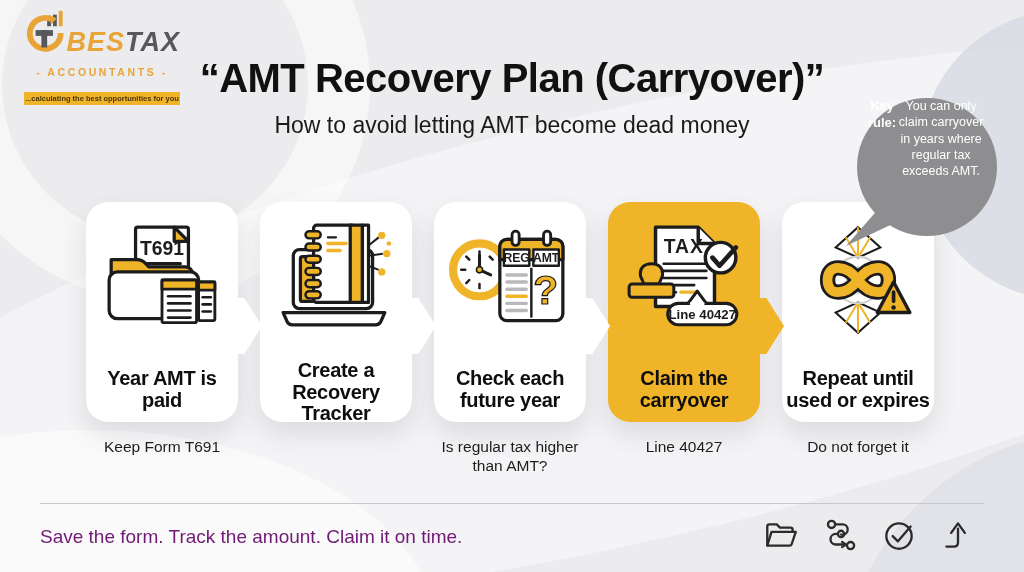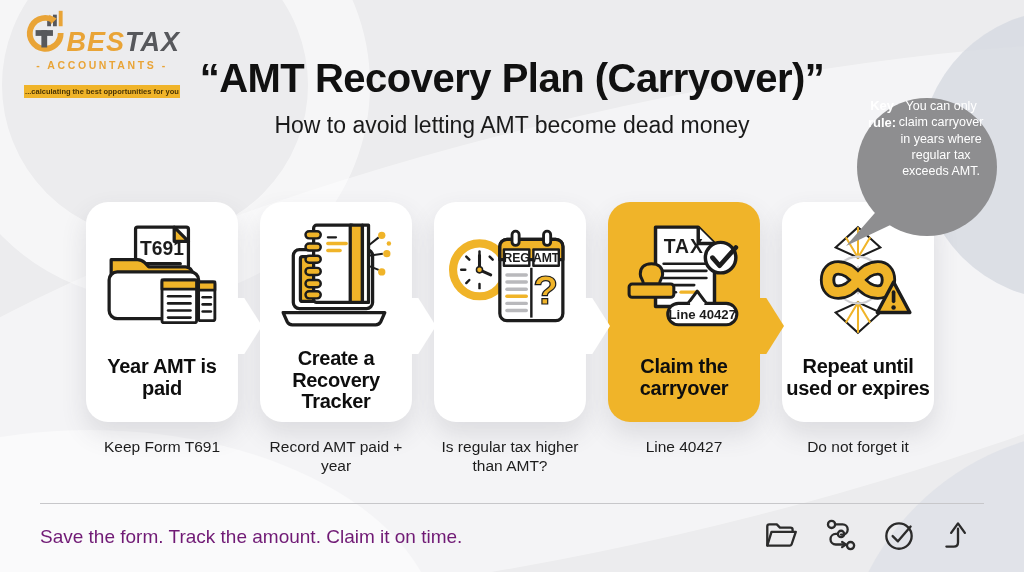--- a/index.html
+++ b/index.html
@@ -34,21 +34,21 @@
   }
 
   
   .logo { position:absolute; left:24px; top:10px; width:156px; z-index:4; }
   .logo-row { display:flex; align-items:flex-end; }
   .brand-text { font-weight:bold; font-size:27px; letter-spacing:1px; line-height:1;font-style:italic; }
   .brand-bes { color:#e9a437; }
   .brand-tax { color:#57585c; }
   .logo-accountants {
     color:#e9a437; font-size:10.5px; font-weight:bold; letter-spacing:2.6px;
-    text-align:center; margin-top:3px; white-space:nowrap;
+    text-align:center; margin-top:10px; white-space:nowrap;
   }
   .logo-banner {
     margin-top:14px; background:#f0b429; color:#4a3505;
     font-size:7.5px; font-weight:bold; text-align:center; padding:2px 0 2px;
     white-space:nowrap;
   }
 
   
   .main-title {
     position:absolute; top:56px; left:0; right:0; z-index:3;
@@ -78,21 +78,21 @@
   .cards { position:absolute; left:86px; top:202px; display:flex; gap:22px; z-index:2; }
   .step { width:152px; display:flex; flex-direction:column; align-items:center; }
   .card {
     position:relative; width:152px; height:220px; background:#fff; border-radius:22px;
     box-shadow:0 12px 26px rgba(70,70,85,.14);
     display:flex; flex-direction:column; align-items:center; padding:12px 1px 10px;
   }
   .card.highlight { background:#f0b429; }
   .icon-wrap { height:124px; display:flex; align-items:center; justify-content:center; margin-top:4px; }
   .step-title {
-    margin-top:14px; text-align:center; font-size:20px; font-weight:bold;
+    margin-top:26px; text-align:center; font-size:20px; font-weight:bold;
     line-height:1.08; letter-spacing:-.3px; color:#0e0e0e;
   }
   .connector {
     position:absolute; right:-24px; top:96px; width:26px; height:56px;
     background:#fff; z-index:3;
     clip-path:polygon(0 0, 32% 0, 100% 50%, 32% 100%, 0 100%);
     filter:drop-shadow(2px 2px 2px rgba(0,0,0,.08));
   }
   .card.highlight .connector { background:#f0b429; }
   .caption {
@@ -215,21 +215,20 @@
           </g>
           <circle cx="105" cy="16" r="3.6" fill="#f0b429"></circle>
           <circle cx="110" cy="34" r="3.6" fill="#f0b429"></circle>
           <circle cx="105" cy="52" r="3.6" fill="#f0b429"></circle>
           <circle cx="112" cy="24" r="2.2" fill="#f0b429"></circle>
         </svg>
       </div>
       <div class="step-title">Create a Recovery Tracker</div>
       <div class="connector"></div>
     </div>
-    <div class="caption">Record AMT paid + year</div>
   </div>
 
   <div class="step">
     <div class="card">
       <div class="icon-wrap">
         <svg width="122" height="116" viewBox="0 0 120 112">
           <circle cx="30" cy="46" r="26" fill="#fff" stroke="#f0b429" stroke-width="8"></circle>
           <g stroke="#1c1c1c" stroke-width="2.4" stroke-linecap="round">
             <line x1="30" y1="28" x2="30" y2="32"></line>
               <line x1="30" y1="60" x2="30" y2="64"></line>
@@ -257,20 +256,21 @@
             <line x1="57" y1="51" x2="76" y2="51" stroke="#b9b9bc"></line>
             <line x1="57" y1="58" x2="76" y2="58" stroke="#b9b9bc"></line>
             <line x1="57" y1="65" x2="76" y2="65" stroke="#b9b9bc"></line>
             <line x1="57" y1="72" x2="76" y2="72" stroke="#f0b429"></line>
             <line x1="57" y1="79" x2="76" y2="79" stroke="#b9b9bc"></line>
             <line x1="57" y1="86" x2="76" y2="86" stroke="#b9b9bc"></line>
           </g>
           <text x="95" y="80" text-anchor="middle" font-size="40" font-weight="bold" fill="#f0b429" stroke="#1c1c1c" stroke-width="1.2">?</text>
         </svg>
       </div>
+      <div class="step-title">Check each future year</div>
       <div class="connector"></div>
     </div>
     <div class="caption">Is regular tax higher than AMT?</div>
   </div>
 
   <div class="step">
     <div class="card highlight">
       <div class="icon-wrap">
         <svg width="122" height="116" viewBox="0 0 120 112">
           <g stroke="#1c1c1c" stroke-width="3.4" stroke-linejoin="round">

